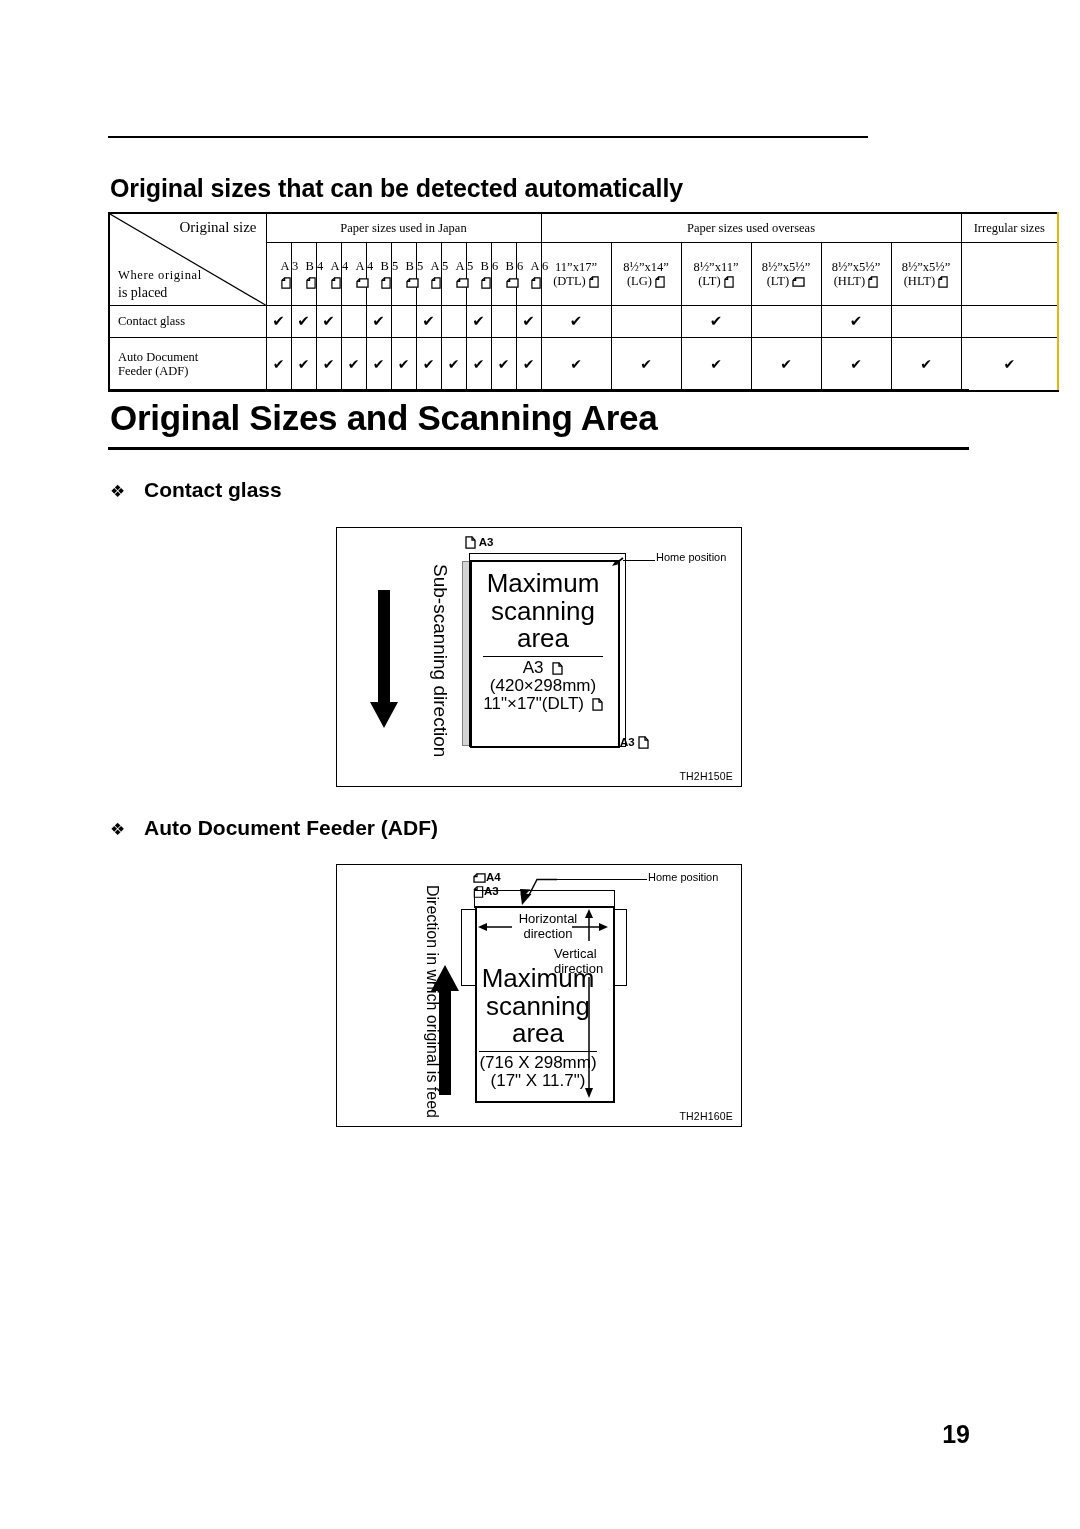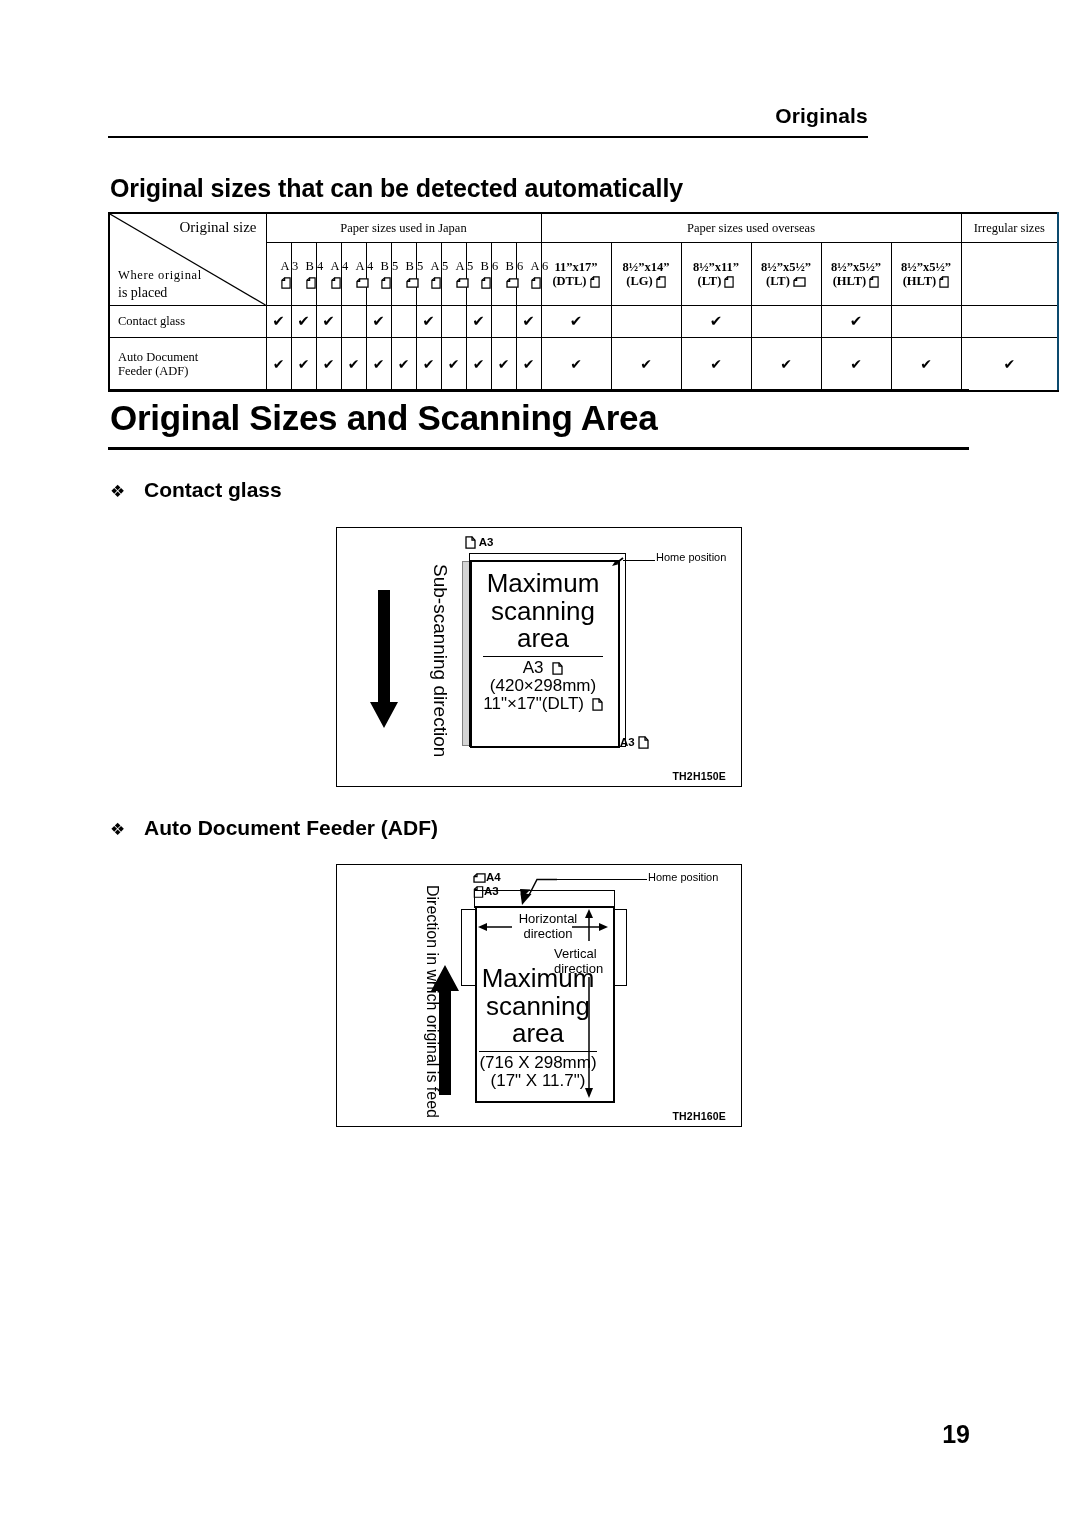--- a/index.html
+++ b/index.html
@@ -69,21 +69,21 @@
   }
   table.sizes td {
     border: 1px solid #000;
     padding: 0;
     text-align: center;
     vertical-align: middle;
     font-size: 12.5px;
     line-height: 1.15;
   }
   table.sizes td.outer-l { border-left: 2px solid #000; }
-  table.sizes td.outer-r { border-right: 2px solid #0c4a6e; }
+  table.sizes td.outer-r { border-right: 2px solid #eab308; }
   table.sizes tr.top-row td { border-top: 2px solid #000; }
   table.sizes tr.last-row td { border-bottom: 2px solid #000; }
 
   .grp-head {
     font-size: 15px;
     height: 28px;
     font-family: "Liberation Serif", serif;
   }
   .corner-cell {
     position: relative;
@@ -124,21 +124,20 @@
   }
   .szhead .lbl { display:block; white-space: nowrap; }
   .szhead .icw { display:block; margin-top: 1px; }
 
   .szhead-os {
     height: 62px;
     font-size: 13.5px;
     line-height: 1.25;
     white-space: nowrap;
     padding: 0 2px !important;
-    font-weight: bold;
   }
   .szhead-os .l1 { display:block; }
   .szhead-os .l2 { display:block; }
 
   .rowlabel {
     text-align: left !important;
     padding-left: 8px !important;
     font-size: 15px;
     line-height: 1.25;
     font-family: "Liberation Serif", serif;
@@ -198,24 +197,24 @@
     position: absolute;
     border: 1.5px solid #000;
     background: #fff;
     box-sizing: border-box;
   }
   #fig-contact { left: 336px; top: 527px; width: 406px; height: 260px; }
   #fig-adf { left: 336px; top: 864px; width: 406px; height: 263px; }
 
   .figid {
     position: absolute;
-    right: 15px;
+    right: 8px;
     bottom: 4px;
     font-size: 10.5px;
-    font-weight: bold;
+    font-weight: normal;
     letter-spacing: 0.2px;
     margin-top: 40px;
   }
 
   
   .vlabel {
     position: absolute;
     white-space: nowrap;
     font-size: 19px;
     transform-origin: 0 0;
@@ -266,21 +265,20 @@
     bottom: 80px;
     font-size: 25px;
     font-weight: bold;
   }
 </style>
 </head>
 <body>
 
 <div class="page">
 
-  <div class="runhead">Originals</div>
   <div class="runhead-rule"></div>
 
   <div class="subsec-title">Original sizes that can be detected automatically</div>
 
   <div class="tbl-wrap">
     <table class="sizes">
       <colgroup id="cg">
           <col style="width: 157px;">
           <col style="width: 25px;">
           <col style="width: 25px;">

